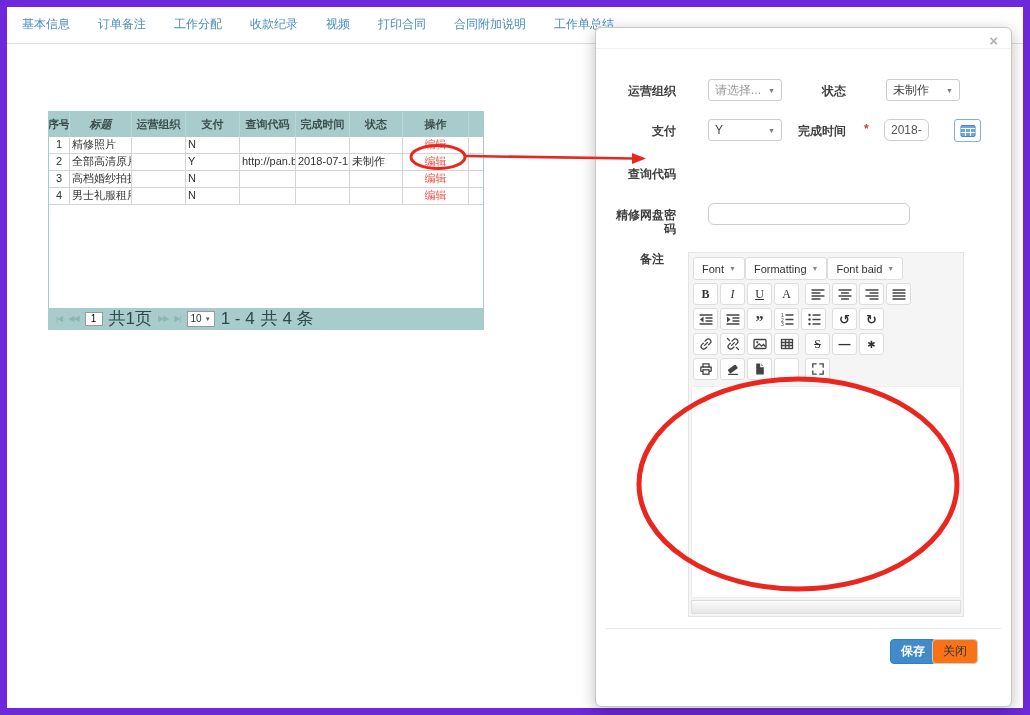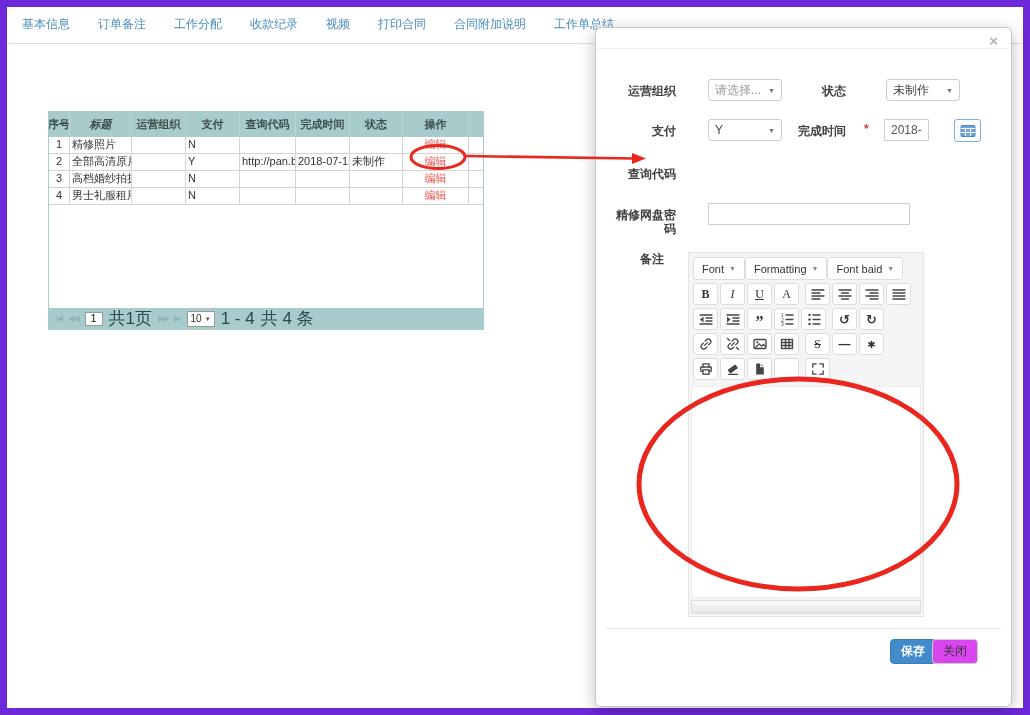--- a/index.html
+++ b/index.html
@@ -41,28 +41,28 @@
          border:1px solid #c7c7c7;border-radius:6px;box-shadow:0 4px 16px rgba(0,0,0,.25);z-index:10;}
   .modal-close{position:absolute;top:5px;right:13px;color:#b3b3b3;font-size:15px;font-weight:bold;cursor:pointer;line-height:1;}
   .modal-hr{position:absolute;left:0;right:0;top:20px;border-top:1px solid #f0f0f0;}
   .flabel{position:absolute;font-size:12px;font-weight:bold;color:#3f3f3f;text-align:right;line-height:14px;}
   .req{position:absolute;color:#d03c3c;font-size:12px;font-weight:bold;}
   .fselect{position:absolute;height:22px;box-sizing:border-box;border:1px solid #ccc;border-radius:3px;
            background:#fff;display:flex;align-items:center;justify-content:space-between;
            padding:0 6px;font-size:12px;color:#444;cursor:pointer;}
   .fselect .caret{font-size:7px;color:#777;margin-left:4px;}
   .sel-val.muted{color:#999;}
-  .finput{position:absolute;height:22px;box-sizing:border-box;border:1px solid #ccc;border-radius:1px;
+  .finput{position:absolute;height:22px;box-sizing:border-box;border:1px solid #ccc;border-radius:6px;
           padding:0 6px;font-size:12px;color:#555;background:#fff;font-family:inherit;}
   .cal-btn{position:absolute;width:27px;height:23px;box-sizing:border-box;border:1px solid #7fb0da;
            border-radius:3px;background:#fff;display:flex;align-items:center;justify-content:center;
            cursor:pointer;padding:0;}
 
   
-  .editor{position:absolute;left:92px;top:224px;width:236px;background:#f5f5f5;
+  .editor{position:absolute;left:92px;top:224px;width:276px;background:#f5f5f5;
           border:1px solid #e4e4e4;box-sizing:border-box;}
   .toolbar{padding:4px 4px 1px 4px;}
   .tb-row{display:flex;margin-bottom:3px;}
   .tb-group{display:flex;gap:2px;margin-right:6px;}
   .tb-btn{height:22px;min-width:25px;background:#fff;border:1px solid #ddd;border-radius:3px;
           display:flex;align-items:center;justify-content:center;box-sizing:border-box;
           font-size:12px;color:#333;padding:0 3px;cursor:pointer;}
   .tb-btn.menu{height:23px;padding:0 8px;font-size:11px;gap:5px;}
   .tb-btn.menu .mcaret{font-size:7px;color:#888;}
   .tb-svg{stroke:#444;stroke-width:1.3;fill:none;stroke-linecap:round;}
@@ -81,21 +81,21 @@
   .ic-code{font-size:8px;letter-spacing:-.5px;font-weight:bold;}
   .editor-content{margin:2px;height:210px;background:#fff;border:1px solid #eee;}
   .editor-resize{margin:0 2px 2px 2px;height:12px;background:linear-gradient(#fbfbfb,#e5e5e5);
                  border:1px solid #ddd;border-radius:0 0 2px 2px;cursor:ns-resize;}
 
   
   .modal-footer-line{position:absolute;left:10px;right:10px;top:600px;border-top:1px solid #e8e8e8;}
   .btn{position:absolute;top:611px;font-size:12px;padding:5px 10px;border-radius:4px;cursor:pointer;
        font-family:inherit;line-height:1.1;}
   .btn-save{left:294px;background:#428bca;border:1px solid #357ebd;color:#fff;font-weight:bold;}
-  .btn-close{left:336px;background:#d946ef;border:1px solid #ccc;color:#333;}
+  .btn-close{left:336px;background:#f97316;border:1px solid #ccc;color:#333;}
 
   
   .annotations{position:absolute;left:0;top:0;z-index:40;pointer-events:none;}
 </style>
 </head>
 <body>
 
 <div class="page">
 
   <div class="tabbar">

